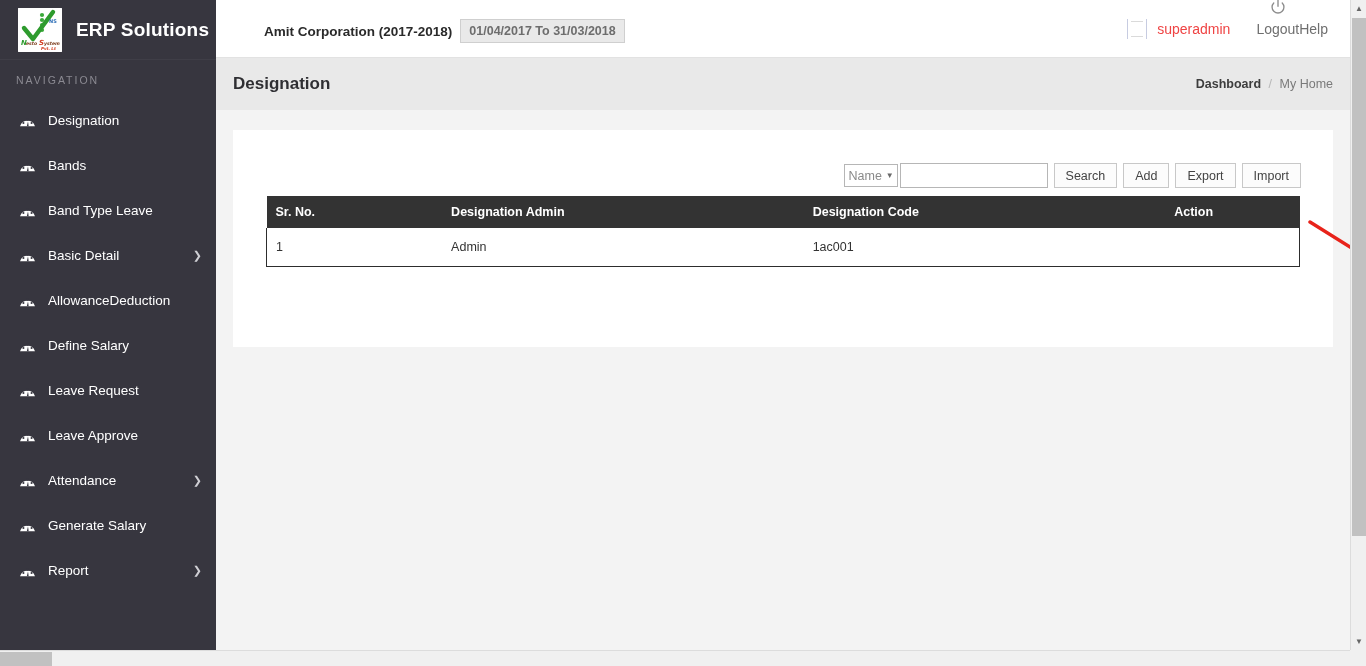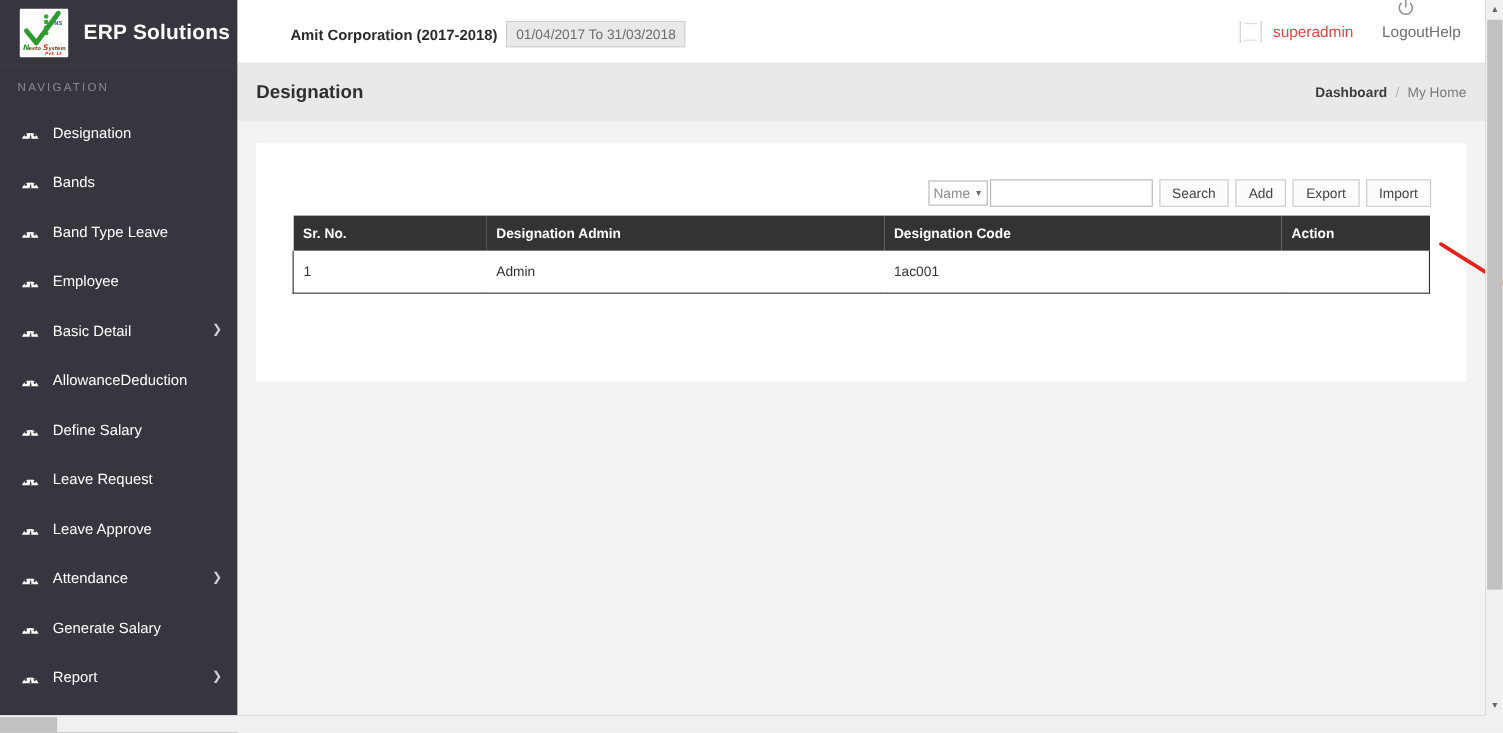--- a/index.html
+++ b/index.html
@@ -60,21 +60,21 @@
     border-bottom: 1px solid #e2e2e2;
   }
   .fy-wrap {
     position: absolute; left: 48px; top: 19px;
     display: flex; align-items: center; gap: 8px;
   }
   .corp-name { font-size: 13.5px; font-weight: bold; color: #2a2a2a; white-space: nowrap; }
   .fy-range {
     background: #e9e9e9; border: 1px solid #cfcfcf;
     color: #6d6d6d; font-size: 12.5px;
-    padding: 4px 8px; white-space: nowrap;
+    padding: 4px 8px; white-space: nowrap; font-weight: bold;
   }
   .top-right {
     position: absolute; right: 16px; top: 0; height: 58px;
     display: flex; align-items: center; gap: 0;
   }
   .broken-img {
     width: 20px; height: 20px; position: relative;
     margin-right: 10px; opacity: .55;
   }
   .broken-img .frame {
@@ -270,32 +270,20 @@
         <div class="nav-item">
           <span class="ico">
             <svg width="17" height="15" viewBox="0 0 20 17" aria-hidden="true">
               <path d="M1.2 15.2 A9.3 9.3 0 0 1 18.8 15.2 Z" fill="#ffffff"></path>
               <circle cx="5.2" cy="11.4" r="1.25" fill="#37363f"></circle>
               <circle cx="14.8" cy="11.4" r="1.25" fill="#37363f"></circle>
               <circle cx="10" cy="7.6" r="1.25" fill="#37363f"></circle>
               <path d="M9.2 15.2 L10.6 9.6 L11.4 15.2 Z" fill="#37363f"></path>
             </svg>
           </span>
-          <span class="label">Employee</span>
-        </div>
-        <div class="nav-item">
-          <span class="ico">
-            <svg width="17" height="15" viewBox="0 0 20 17" aria-hidden="true">
-              <path d="M1.2 15.2 A9.3 9.3 0 0 1 18.8 15.2 Z" fill="#ffffff"></path>
-              <circle cx="5.2" cy="11.4" r="1.25" fill="#37363f"></circle>
-              <circle cx="14.8" cy="11.4" r="1.25" fill="#37363f"></circle>
-              <circle cx="10" cy="7.6" r="1.25" fill="#37363f"></circle>
-              <path d="M9.2 15.2 L10.6 9.6 L11.4 15.2 Z" fill="#37363f"></path>
-            </svg>
-          </span>
           <span class="label">Basic Detail</span>
           <span class="caret">❯</span>
         </div>
         <div class="nav-item">
           <span class="ico">
             <svg width="17" height="15" viewBox="0 0 20 17" aria-hidden="true">
               <path d="M1.2 15.2 A9.3 9.3 0 0 1 18.8 15.2 Z" fill="#ffffff"></path>
               <circle cx="5.2" cy="11.4" r="1.25" fill="#37363f"></circle>
               <circle cx="14.8" cy="11.4" r="1.25" fill="#37363f"></circle>
               <circle cx="10" cy="7.6" r="1.25" fill="#37363f"></circle>

